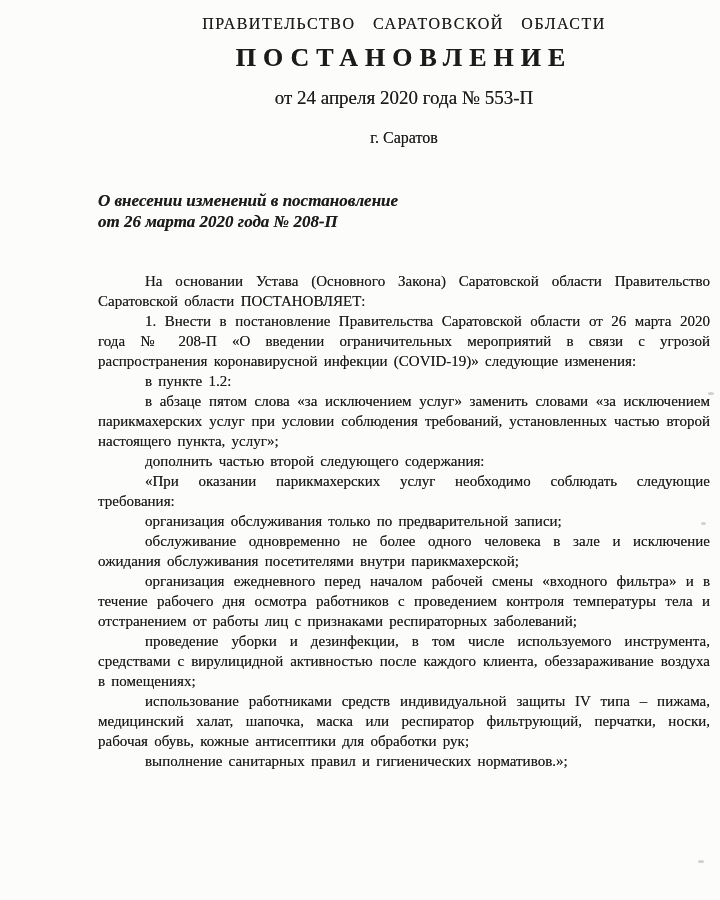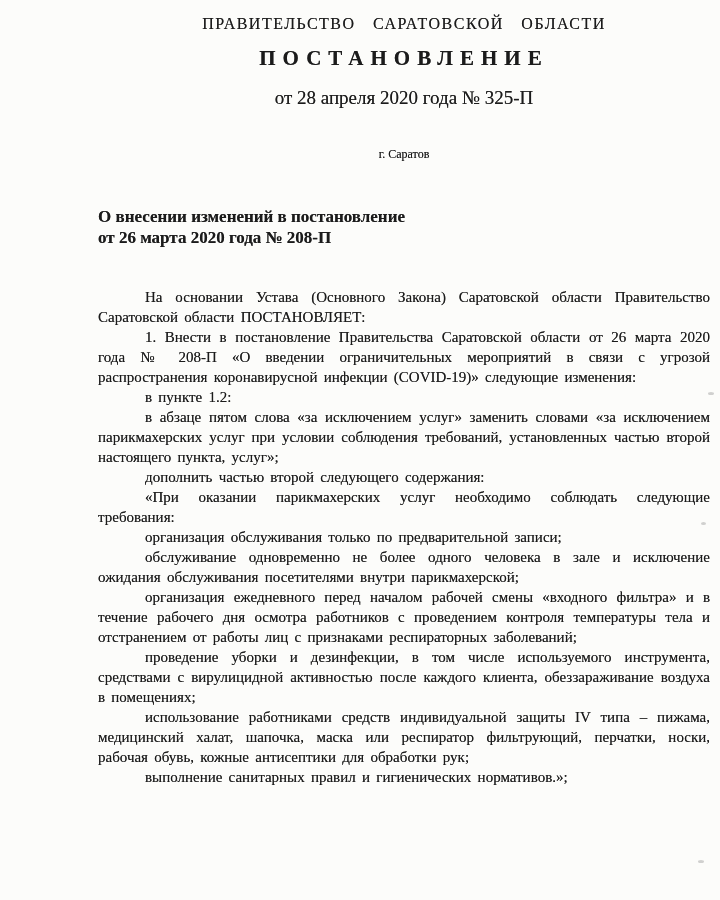--- a/index.html
+++ b/index.html
@@ -27,43 +27,44 @@
     text-align: center;
     font-size: 16px;
     line-height: 20px;
     letter-spacing: 1.5px;
     word-spacing: 12px;
     white-space: nowrap;
   }
   .doctype {
     margin-top: 12px;
     text-align: center;
-    font-size: 21px;
+    font-size: 26px;
     line-height: 24px;
     font-weight: bold;
     letter-spacing: 7px;
     white-space: nowrap;
   }
   .dateline {
     margin-top: 17px;
     text-align: center;
     font-size: 19px;
     line-height: 22px;
   }
   .city {
-    margin-top: 38px;
+    margin-top: 22px;
     text-align: center;
-    font-size: 12px;
+    font-size: 16px;
     line-height: 14px;
   }
   .subject {
     margin-top: 45px;
     font-size: 17px;
     line-height: 21px;
     font-weight: bold;
+    font-style: italic;
   }
   .body-text {
     margin-top: 39px;
     font-size: 15px;
     line-height: 20px;
     text-align: justify;
     word-spacing: 2.5px;
   }
   .body-text p {
     margin: 0;
@@ -83,21 +84,21 @@
 </style>
 </head>
 <body>
 
 <div class="page">
 
   <div class="org">ПРАВИТЕЛЬСТВО САРАТОВСКОЙ ОБЛАСТИ</div>
 
   <div class="doctype">ПОСТАНОВЛЕНИЕ</div>
 
-  <div class="dateline">от 28 апреля 2020 года № 325-П</div>
+  <div class="dateline">от 24 апреля 2020 года № 553-П</div>
 
   <div class="city">г. Саратов</div>
 
   <div class="subject">
     <div>О внесении изменений в постановление</div>
     <div>от 26 марта 2020 года № 208-П</div>
   </div>
 
   <div class="body-text">
     <p>На основании Устава (Основного Закона) Саратовской области Правительство Саратовской области ПОСТАНОВЛЯЕТ:</p>

